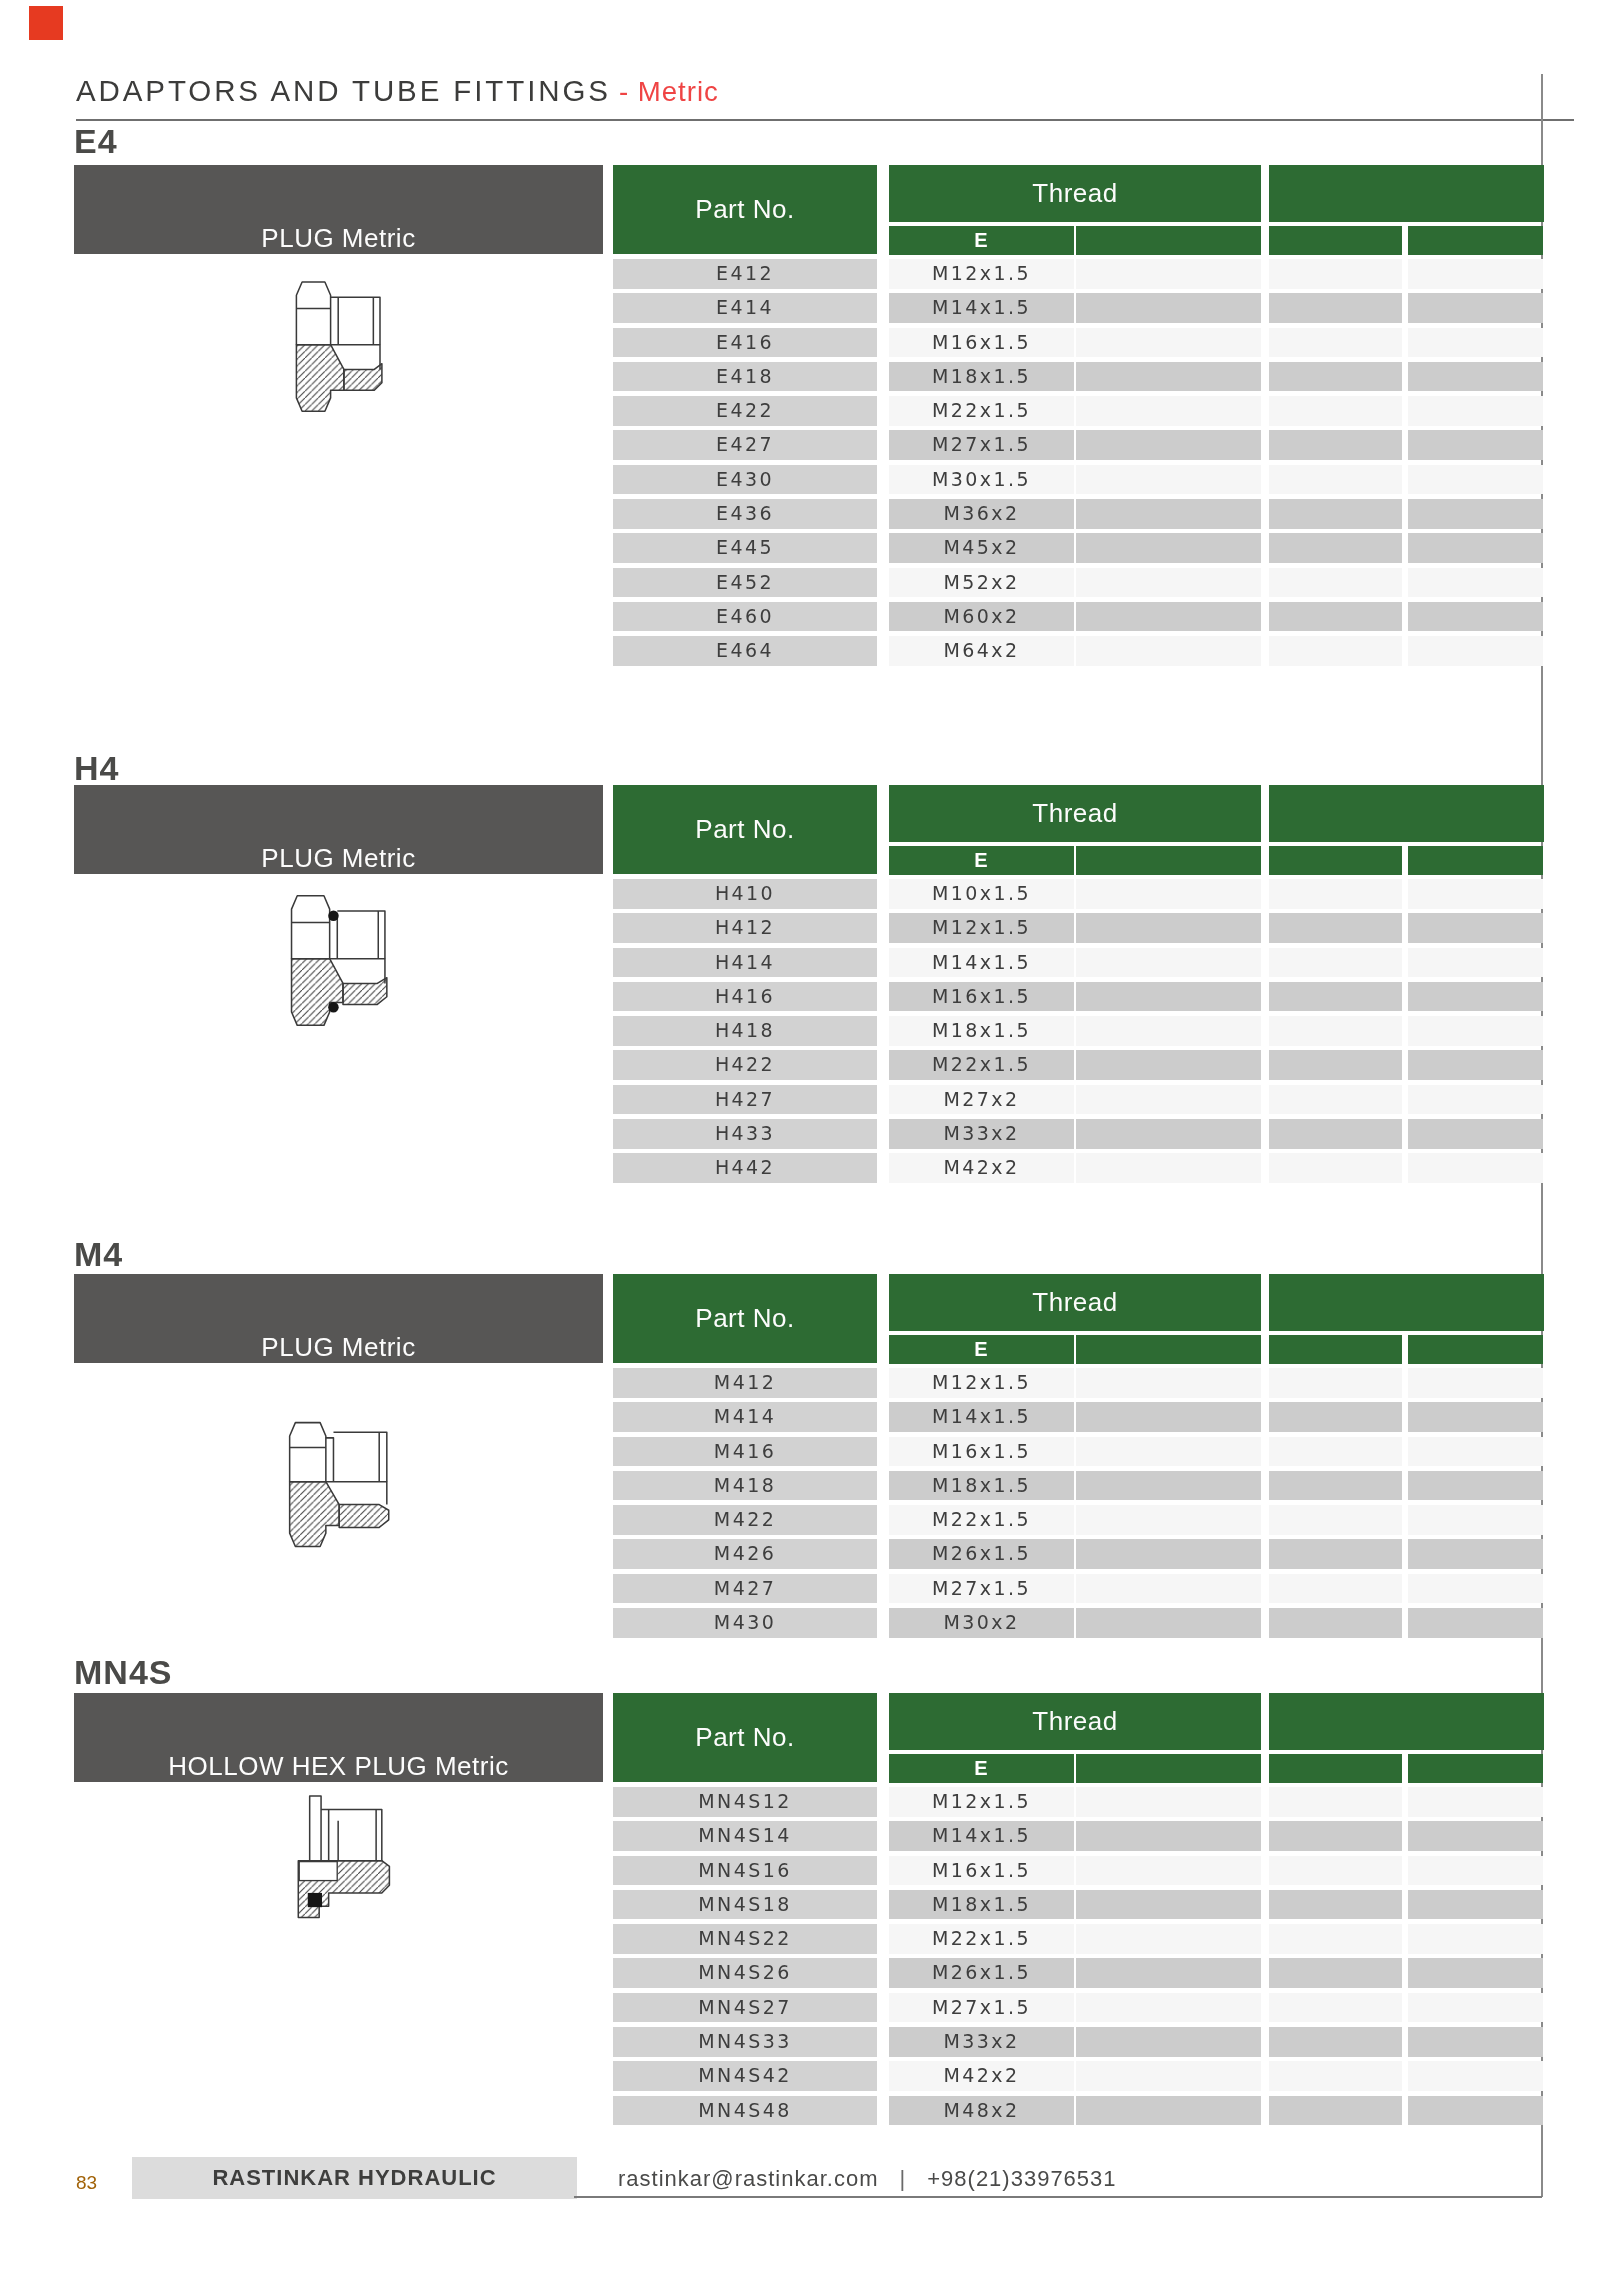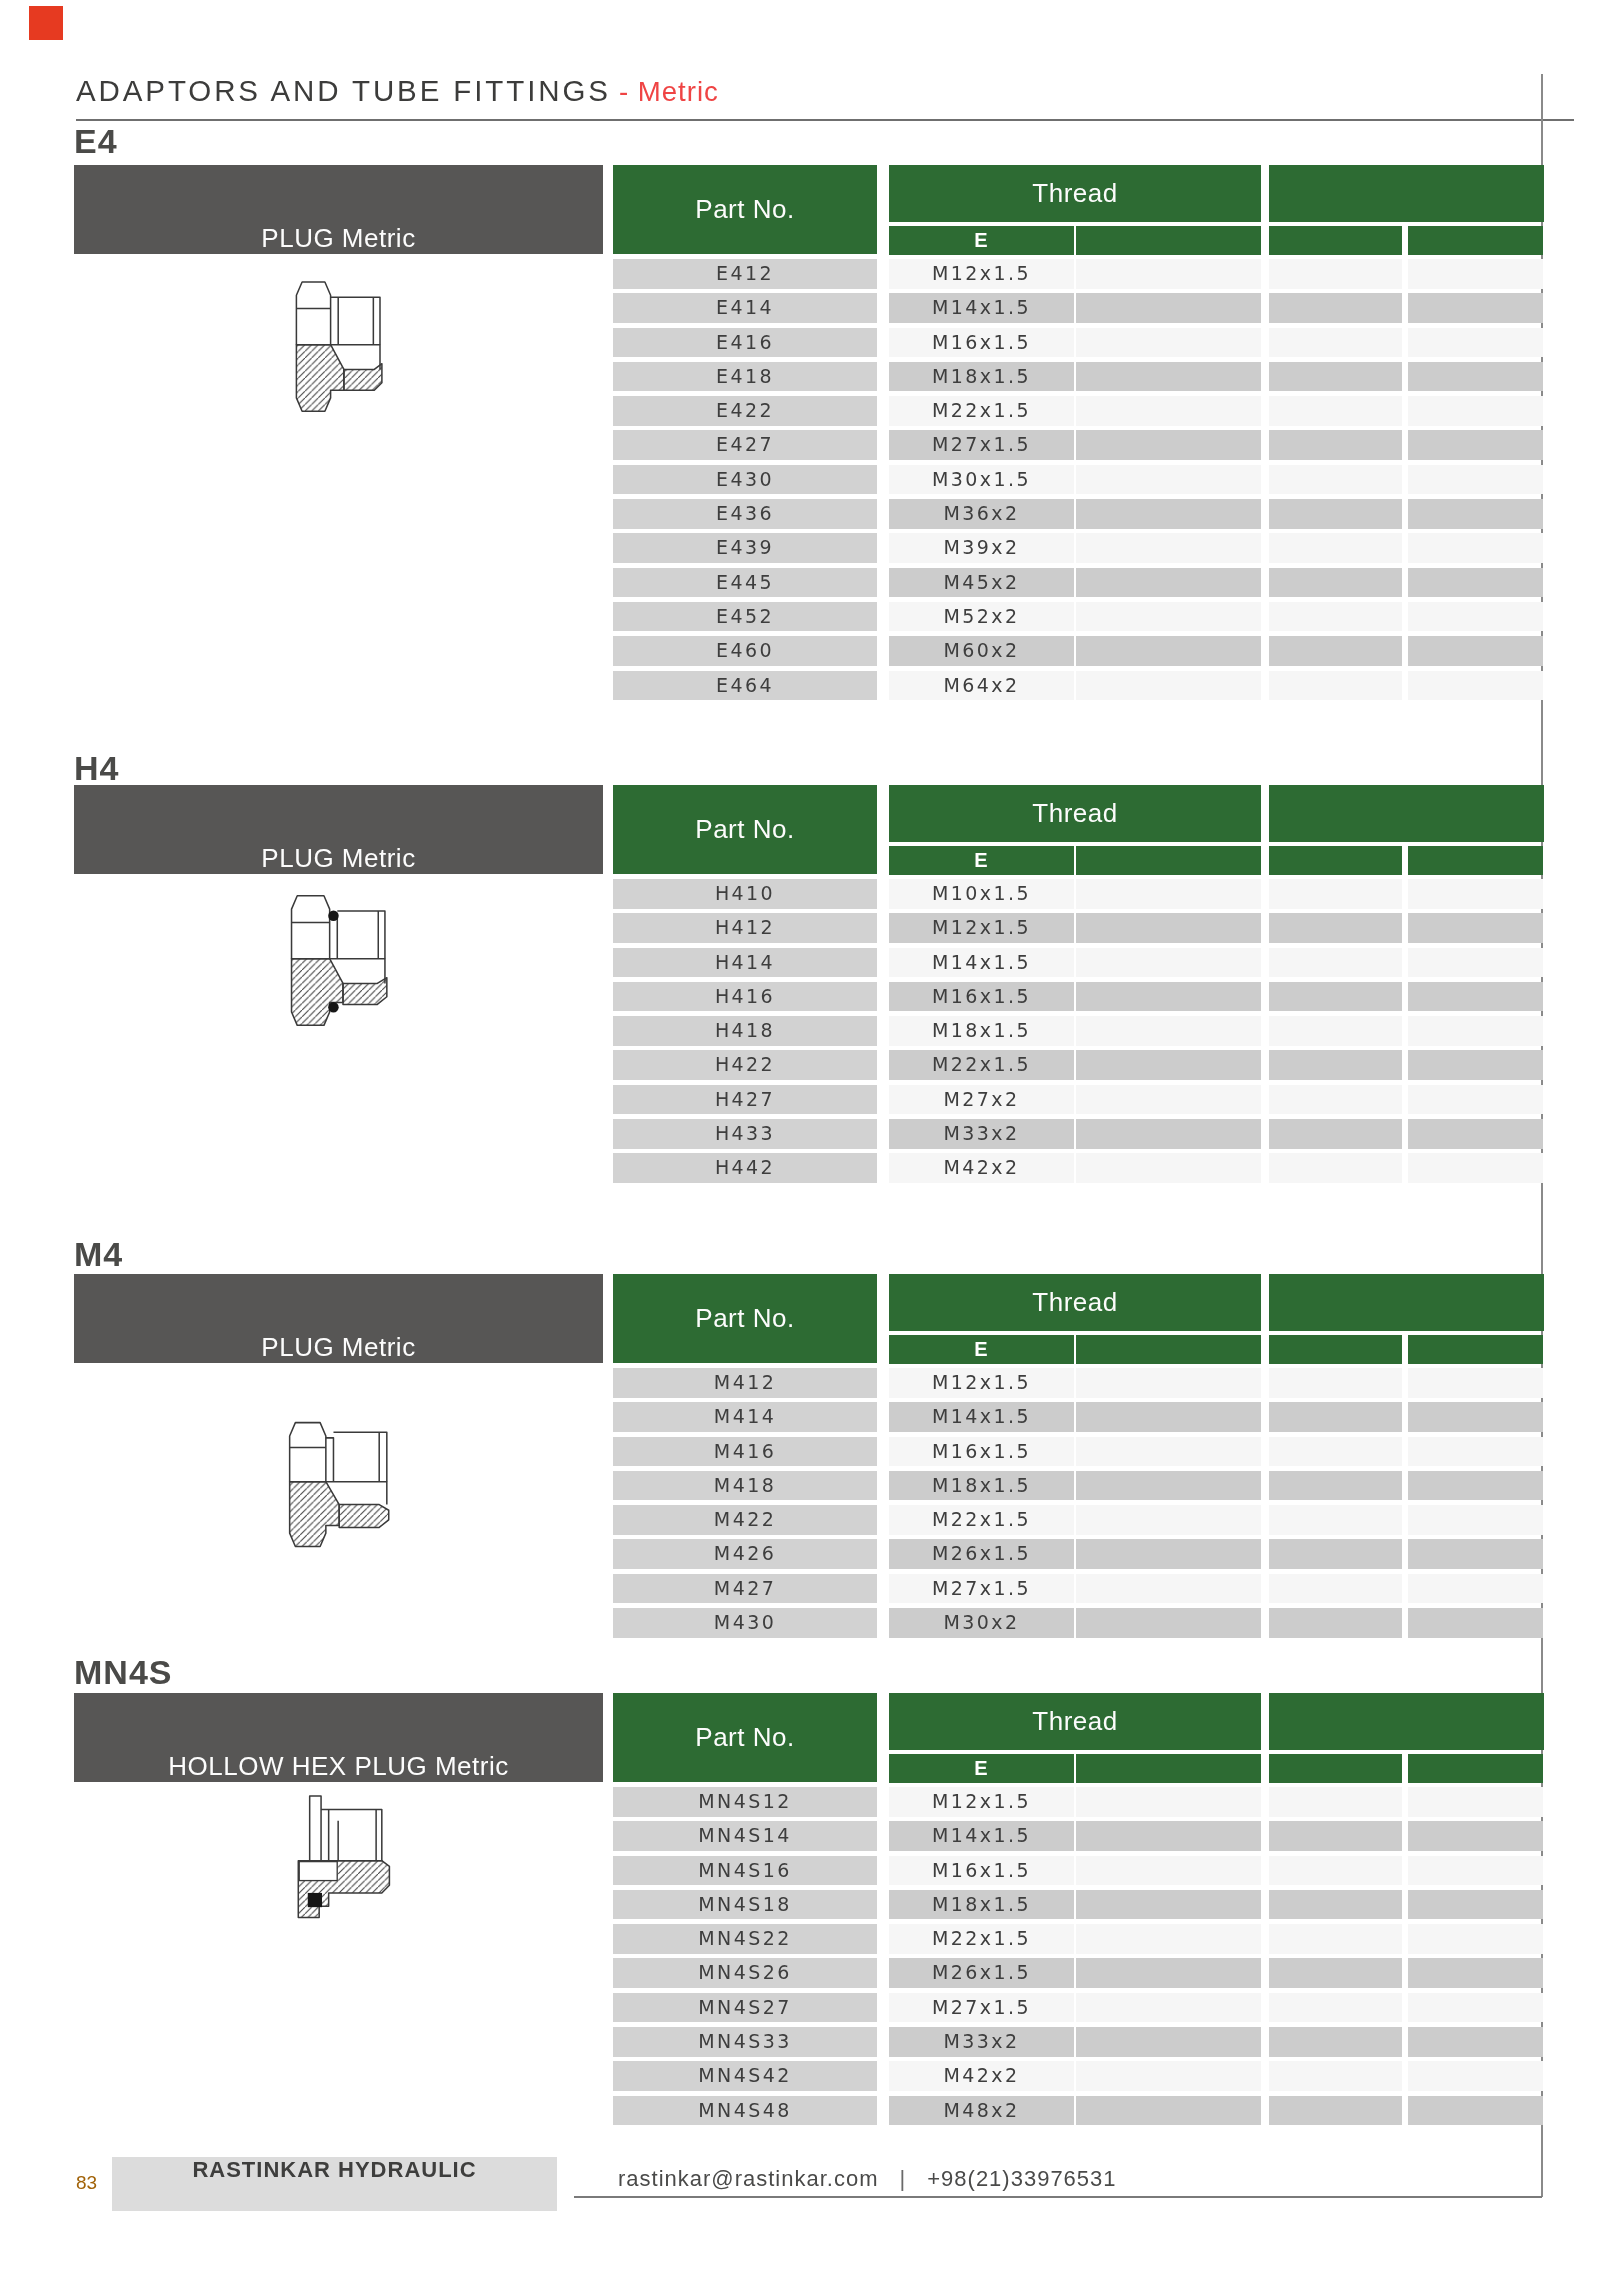--- a/index.html
+++ b/index.html
@@ -37,22 +37,22 @@
   .tc2{left:1002px;width:185px;}
   .tc3{left:1195px;width:133px;}
   .tc4{left:1334px;width:135px;}
   .row .tc{background:var(--rowlight,#f6f6f6);}
   .row.alt .tc{background:var(--rowalt,#cccccc);}
 
   .diagram{position:absolute;}
   .ln{fill:none;stroke:#3a3a3a;stroke-width:1.6;stroke-linejoin:round;}
   .lnf{stroke:#3a3a3a;stroke-width:1.6;stroke-linejoin:round;}
 
-  .footer-bar{position:absolute;left:112px;top:2157px;width:445px;height:54px;background:#dcdcdc;
-              display:flex;align-items:flex-start;justify-content:center;}
+  .footer-bar{position:absolute;left:132px;top:2157px;width:445px;height:42px;background:#dcdcdc;
+              display:flex;align-items:center;justify-content:center;}
   .footer-brand{font-size:22px;font-weight:bold;color:#3e3e3d;letter-spacing:1px;}
   .footer-page{position:absolute;left:76px;top:2172px;font-size:19px;color:#a16207;}
   .footer-contact{position:absolute;left:618px;top:2166px;font-size:22px;color:#4a4a49;letter-spacing:1px;white-space:nowrap;}
   .footer-contact .sep{margin:0 21px;color:#6a6a6a;}
   .footer-rule{position:absolute;left:574px;top:2196px;width:968px;height:1.9px;background:#7a7a7a;}
 </style>
 </head>
 <body>
 
 <div class="page" style="--green: #2d6b33; --dark: #575655; --cellgray: #d2d2d2; --rowlight: #f6f6f6; --rowalt: #cccccc; --marker: #e63a21;">
@@ -143,27 +143,20 @@
     </div>
 
     <div class="row alt">
       <div class="cell part-cell">E436</div>
       <div class="cell tc tc1">M36x2</div>
       <div class="cell tc tc2"></div>
       <div class="cell tc tc3"></div>
       <div class="cell tc tc4"></div>
     </div>
 
-    <div class="row">
-      <div class="cell part-cell">E439</div>
-      <div class="cell tc tc1">M39x2</div>
-      <div class="cell tc tc2"></div>
-      <div class="cell tc tc3"></div>
-      <div class="cell tc tc4"></div>
-    </div>
 
     <div class="row alt">
       <div class="cell part-cell">E445</div>
       <div class="cell tc tc1">M45x2</div>
       <div class="cell tc tc2"></div>
       <div class="cell tc tc3"></div>
       <div class="cell tc tc4"></div>
     </div>
 
     <div class="row">

